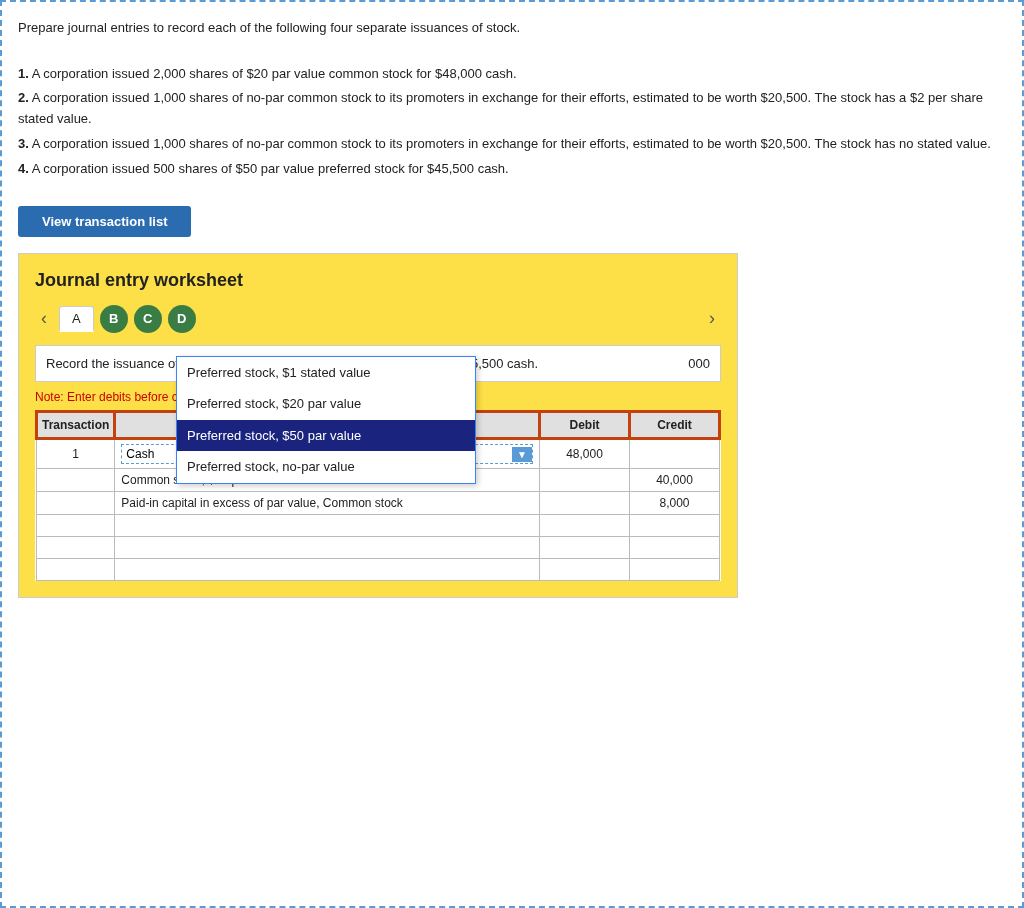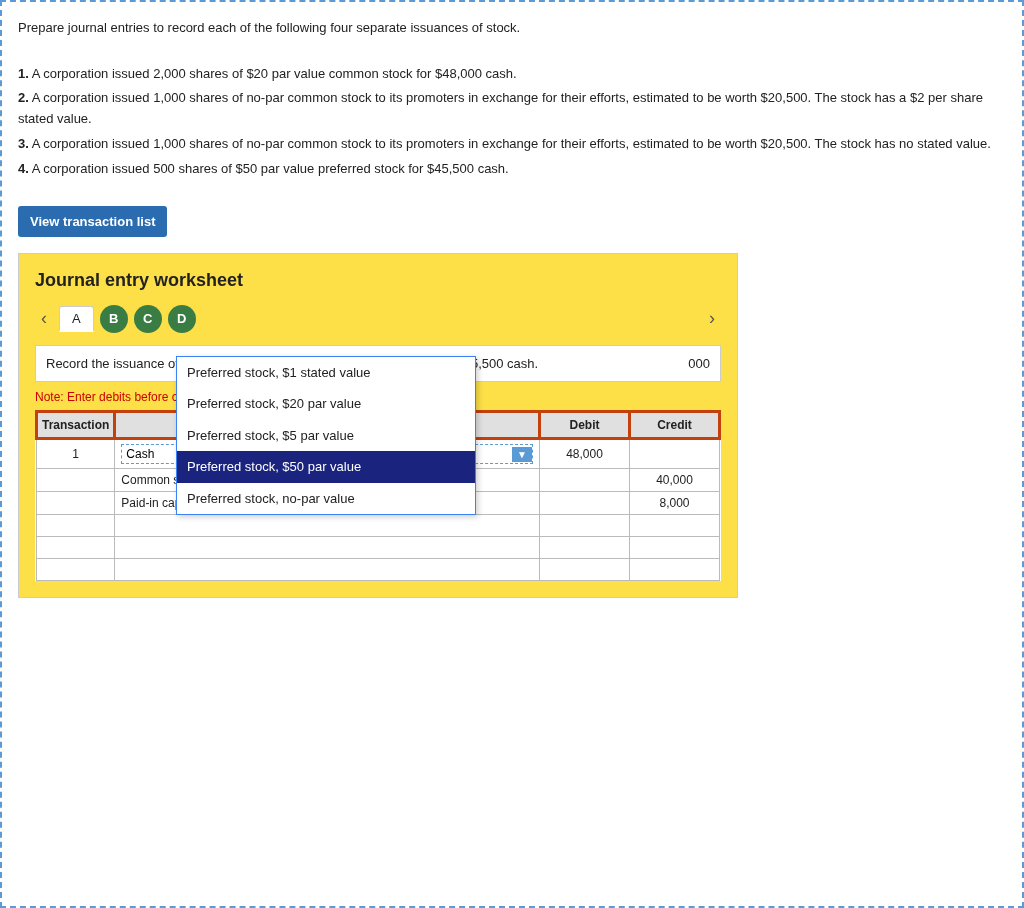--- a/index.html
+++ b/index.html
@@ -15,21 +15,21 @@
     .intro-text {
       margin-bottom: 12px;
       line-height: 1.6;
     }
     .intro-text p { margin-bottom: 4px; }
     .intro-text strong { font-weight: bold; }
     .view-btn {
       background: #2b6cb0;
       color: #fff;
       border: none;
-      padding: 8px 12px;
+      padding: 8px 24px;
       cursor: pointer;
       font-size: 13px;
       font-weight: bold;
       border-radius: 3px;
       margin: 14px 0 16px 0;
       display: inline-block;
     }
     .worksheet-container {
       border: 1px solid #ccc;
       background: #fde047;
@@ -231,21 +231,20 @@
   </div>
 
   <div class="description-area" style="position:relative;">
     <span>Record the issuance of 500 shares of $50 par value preferred stock for $45,500 cash.</span>
     <span style="float:right;">000</span>
 
     
     <div class="dropdown-menu" style="left:140px; top:10px;">
       <div class="dropdown-item">Preferred stock, $1 stated value</div>
       <div class="dropdown-item">Preferred stock, $20 par value</div>
-      <div class="dropdown-item">Preferred stock, $5 par value</div>
       <div class="dropdown-item selected">Preferred stock, $50 par value</div>
       <div class="dropdown-item">Preferred stock, no-par value</div>
     </div>
   </div>
 
   <div class="note-text">Note: Enter debits before credits.</div>
 
   <table class="journal-table">
     <thead>
       <tr>

